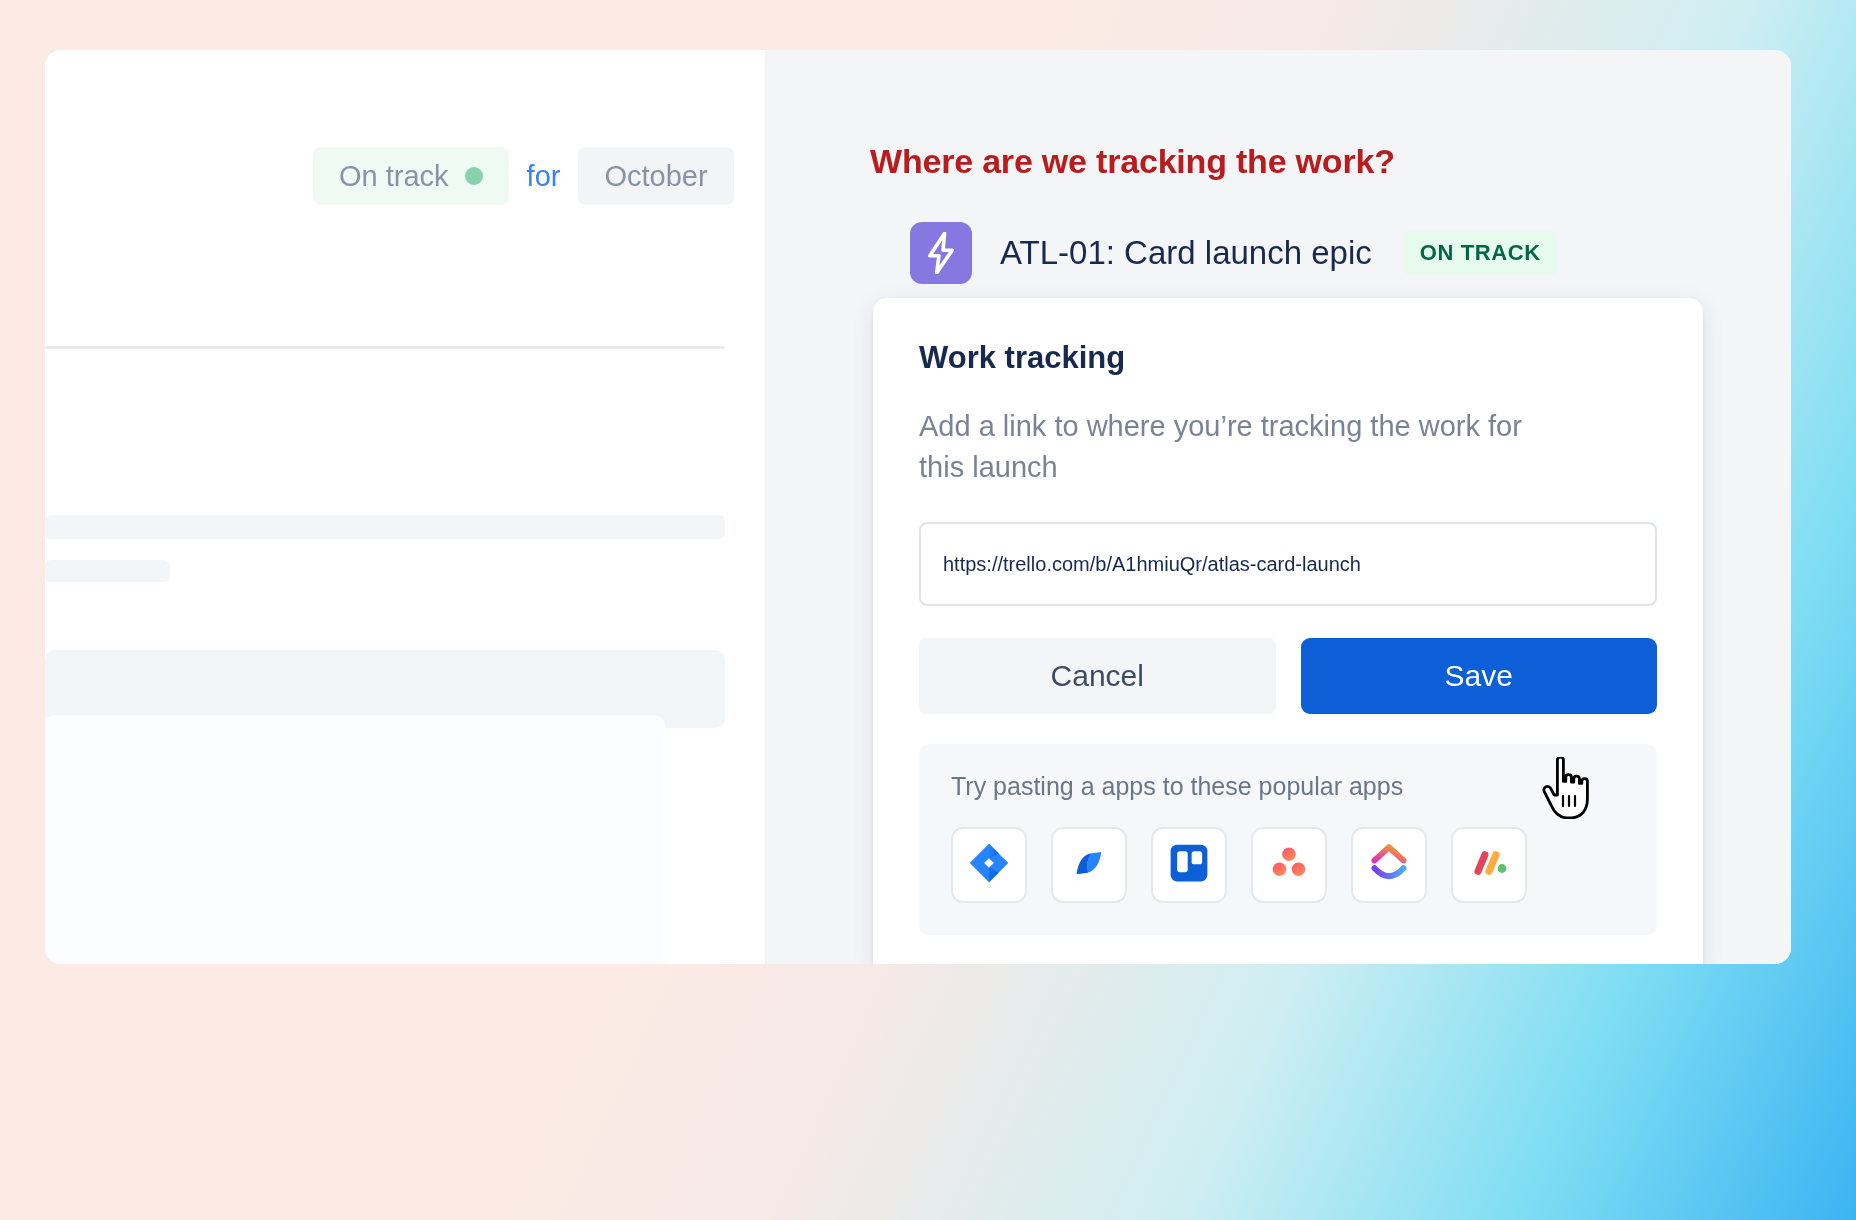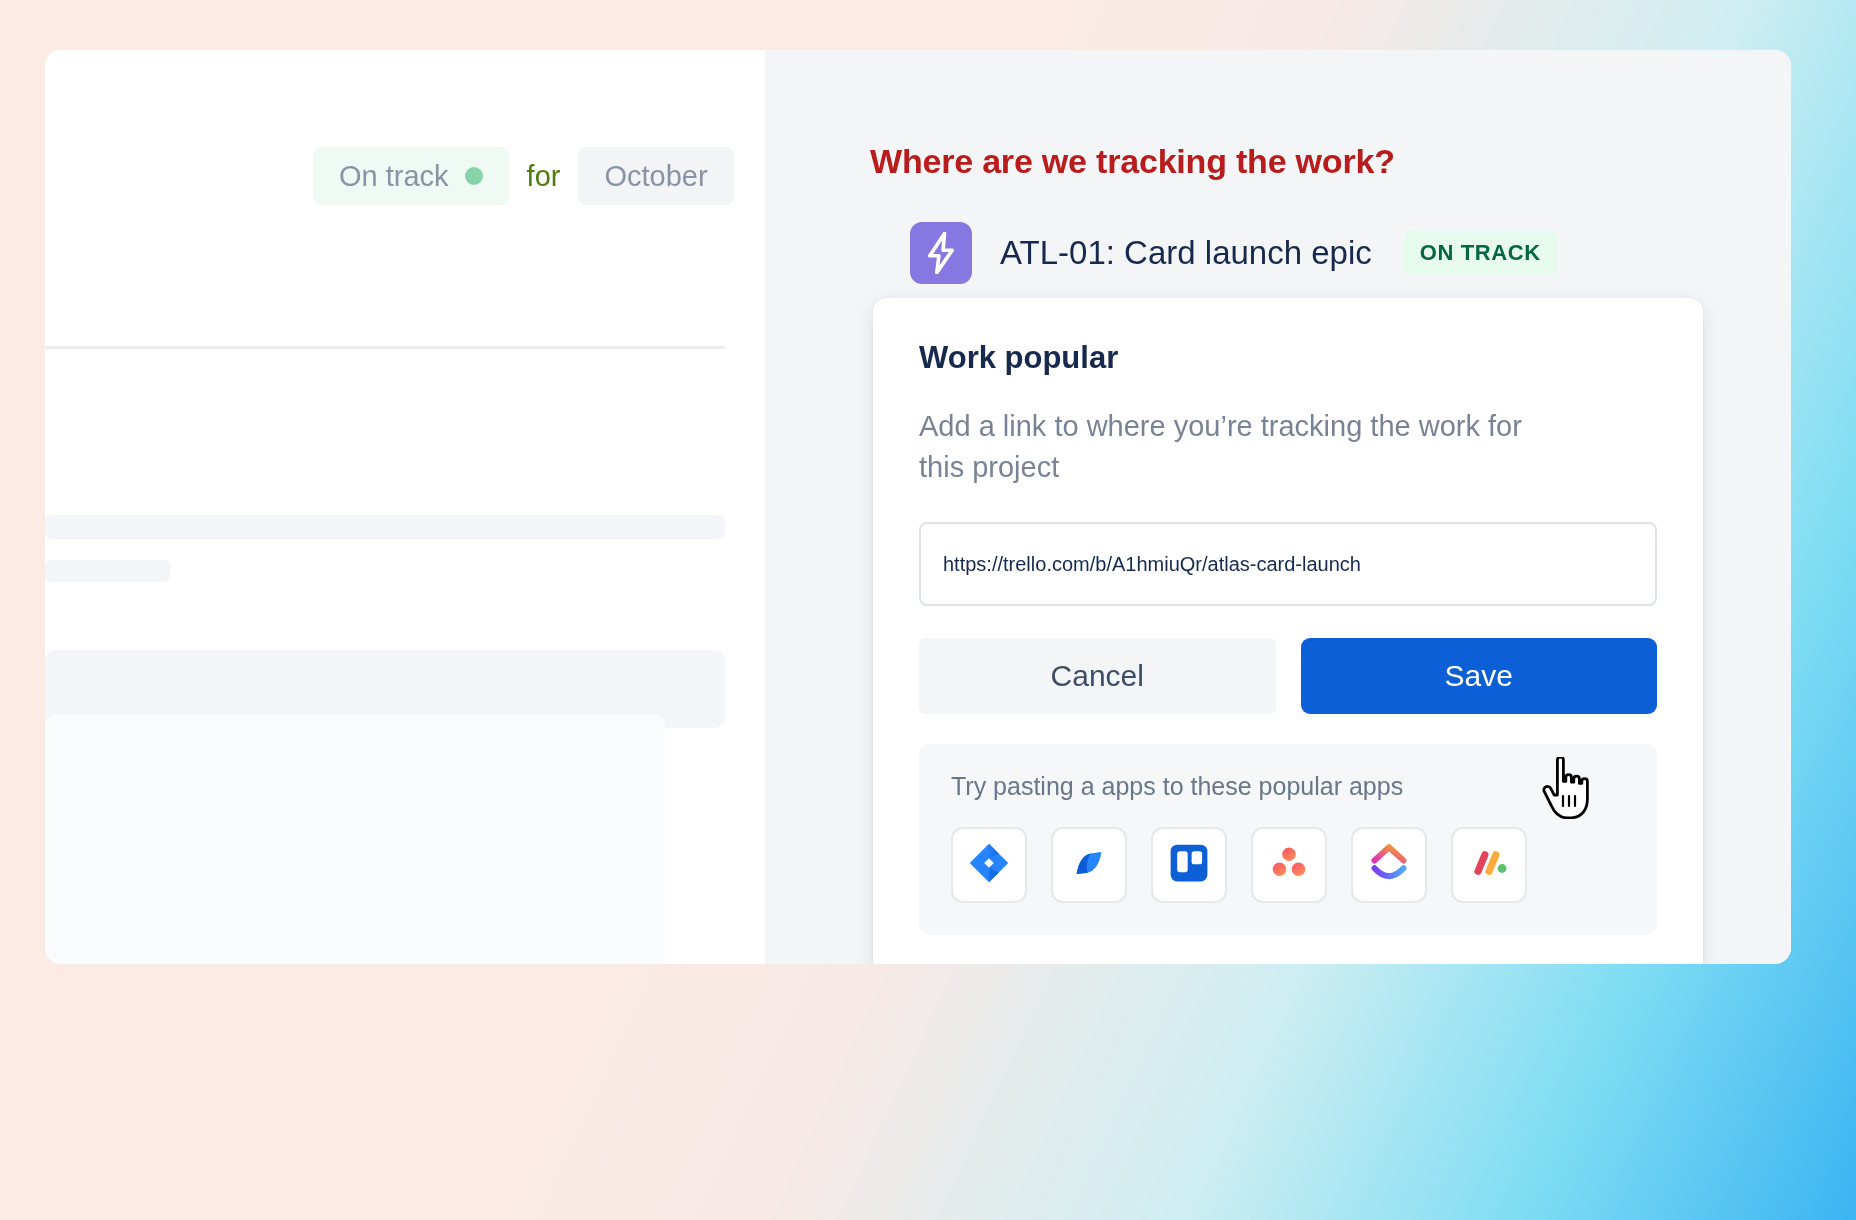--- a/index.html
+++ b/index.html
@@ -69,21 +69,21 @@
   }
   .pill.green { background: #eefaf3; }
   .pill.grey  { background: #f3f4f6; }
   .dot {
     width: 18px; height: 18px;
     border-radius: 50%;
     background: #86d3ab;
   }
   .for-label {
     font-size: 29px;
-    color: #4d7c0f;
+    color: #3b82f6;
     padding: 0 6px;
   }
 
   .divider {
     position: absolute;
     left: 0; top: 296px;
     width: 680px;
     height: 3px;
     background: #e9ebef;
     border-radius: 2px;
@@ -306,23 +306,23 @@
           <svg width="34" height="42" viewBox="0 0 24 30" aria-hidden="true">
             <path d="M14.5 1 L4 17 L10.5 17 L9 29 L20 13 L13.5 13 Z" fill="none" stroke="#ffffff" stroke-width="2.6" stroke-linejoin="round" stroke-linecap="round"></path>
           </svg>
         </div>
         <div class="epic-name">ATL-01: Card launch epic</div>
         <div class="epic-badge">ON TRACK</div>
       </div>
 
       <div class="card">
 
-        <div class="card-title">Work popular</div>
-
-        <div class="card-desc">Add a link to where you’re tracking the work for this project</div>
+        <div class="card-title">Work tracking</div>
+
+        <div class="card-desc">Add a link to where you’re tracking the work for this launch</div>
 
         <input class="url-input" type="text" value="https://trello.com/b/A1hmiuQr/atlas-card-launch" style="">
 
         <div class="btn-row">
           <button class="btn btn-cancel">Cancel</button>
           <button class="btn btn-save">Save</button>
         </div>
 
         <div class="apps-box">
           <div class="apps-label">Try pasting a apps to these popular apps</div>

